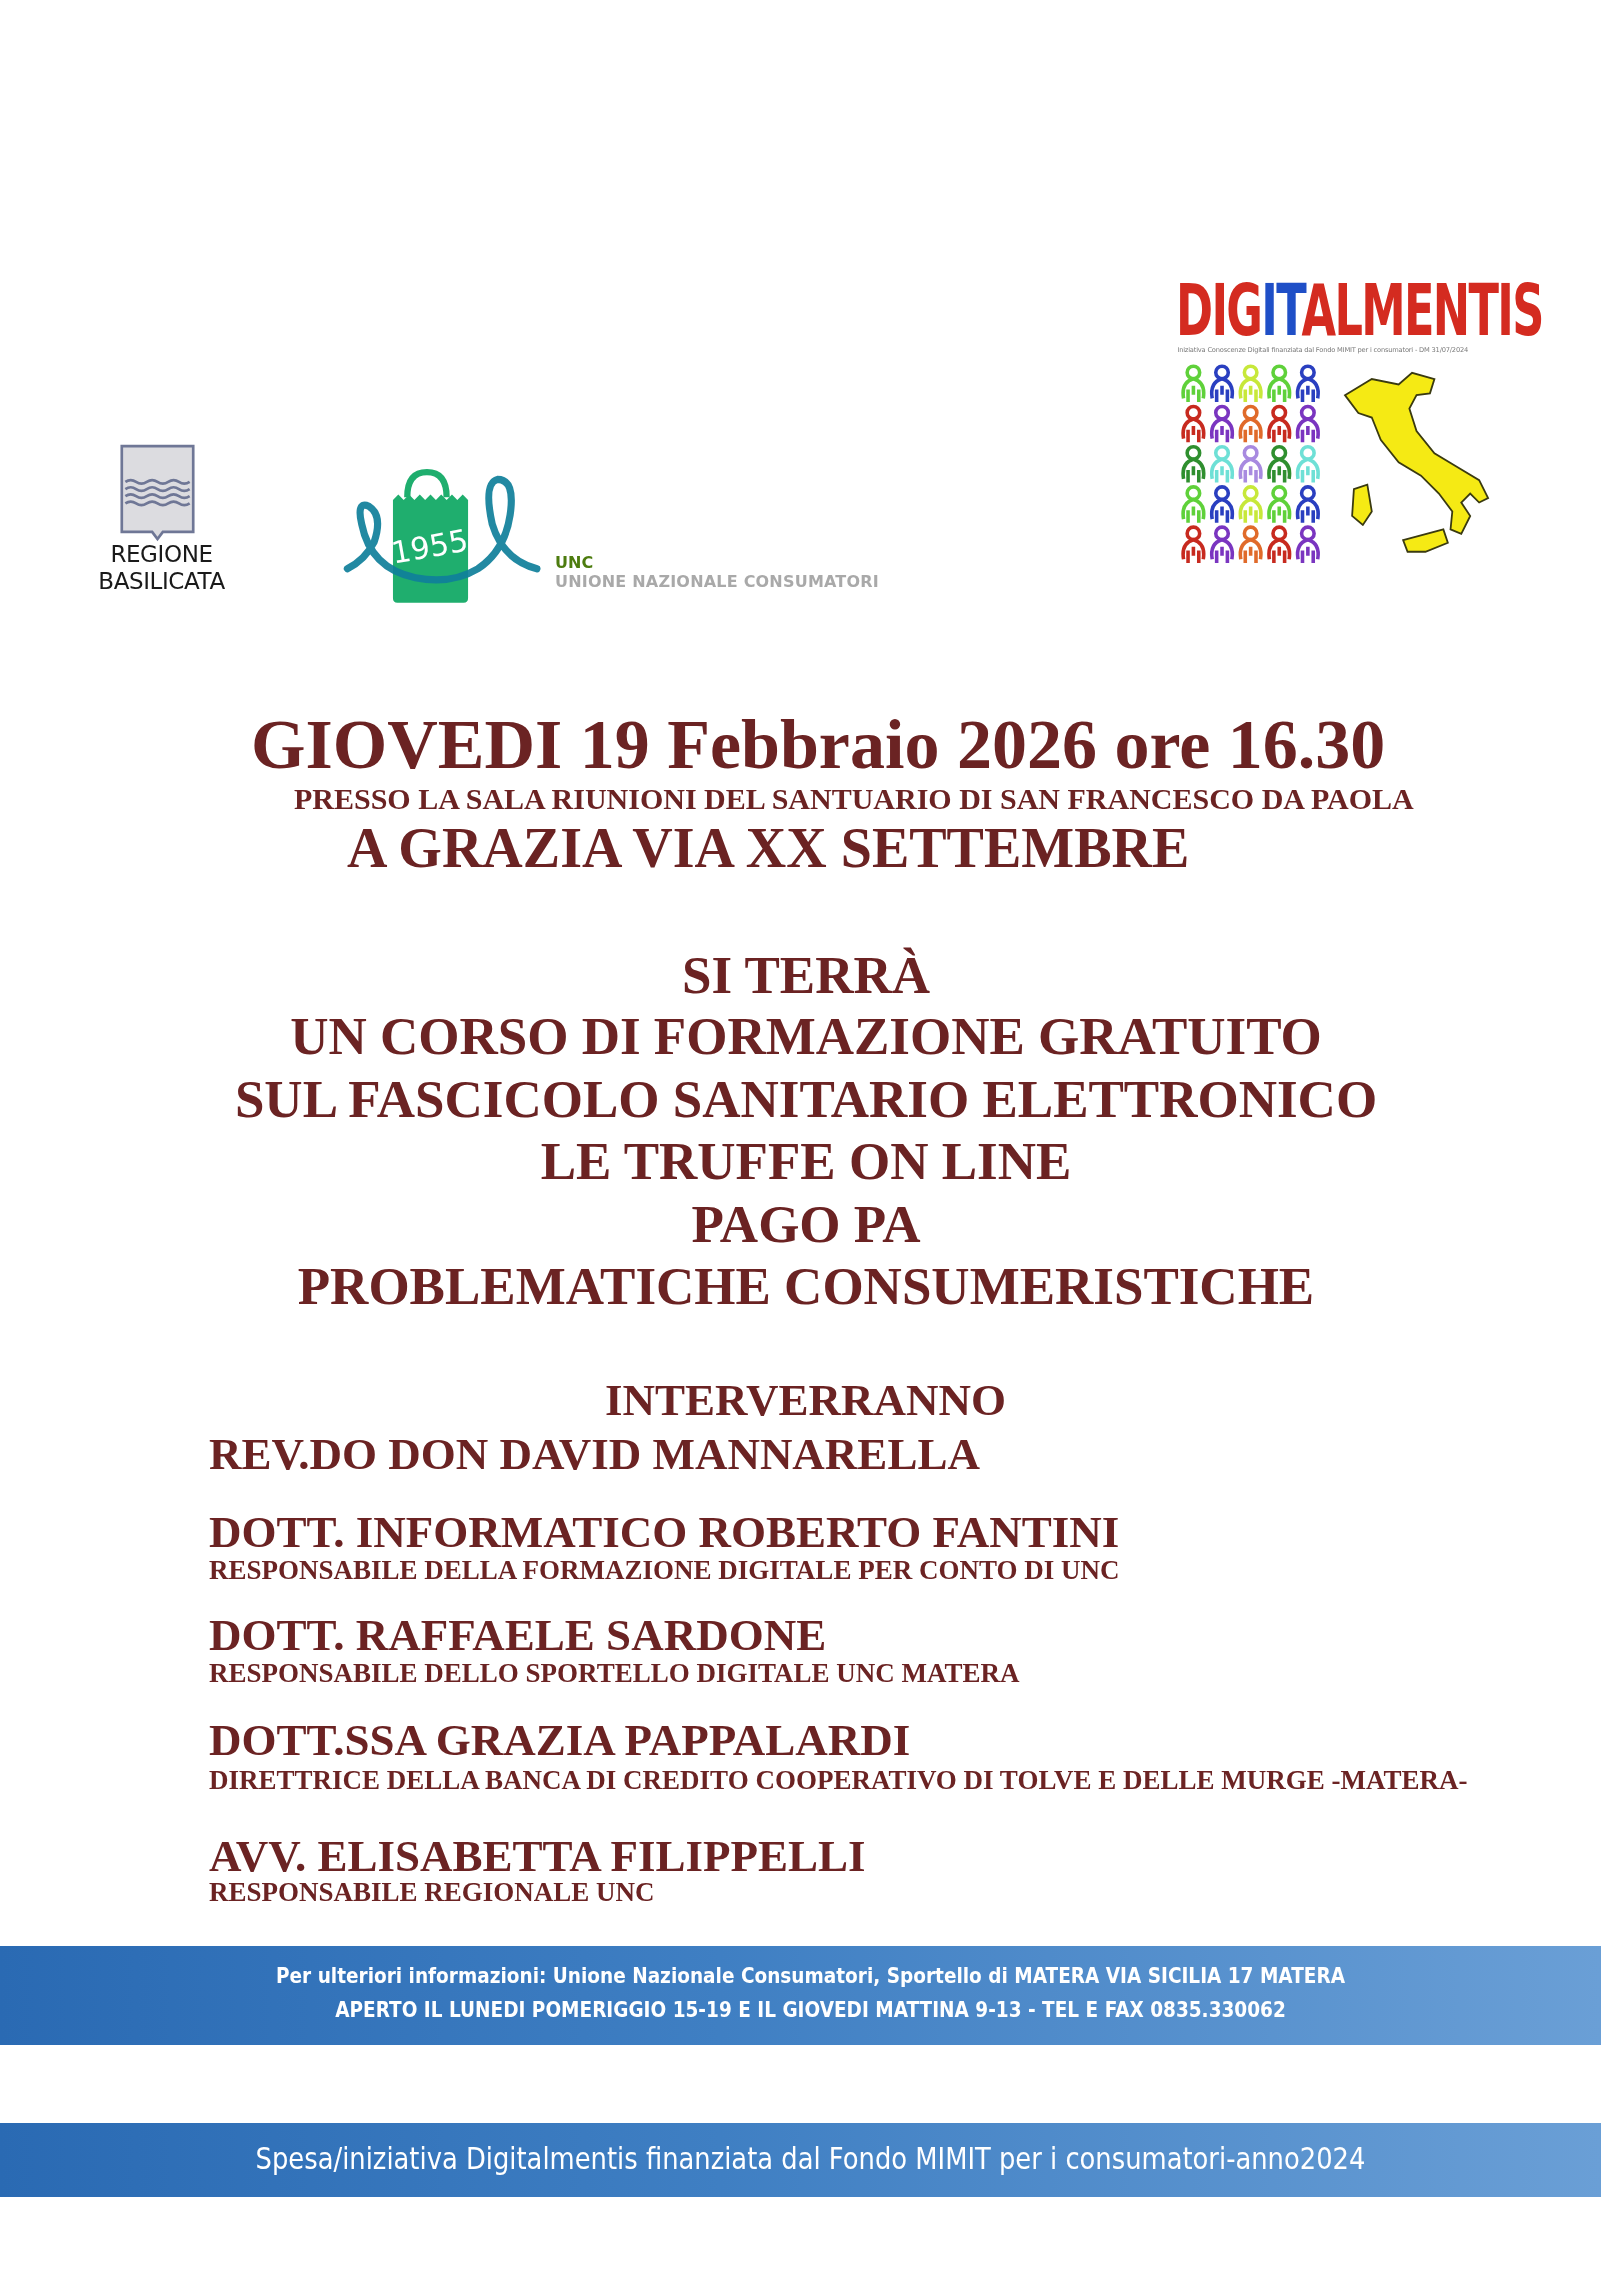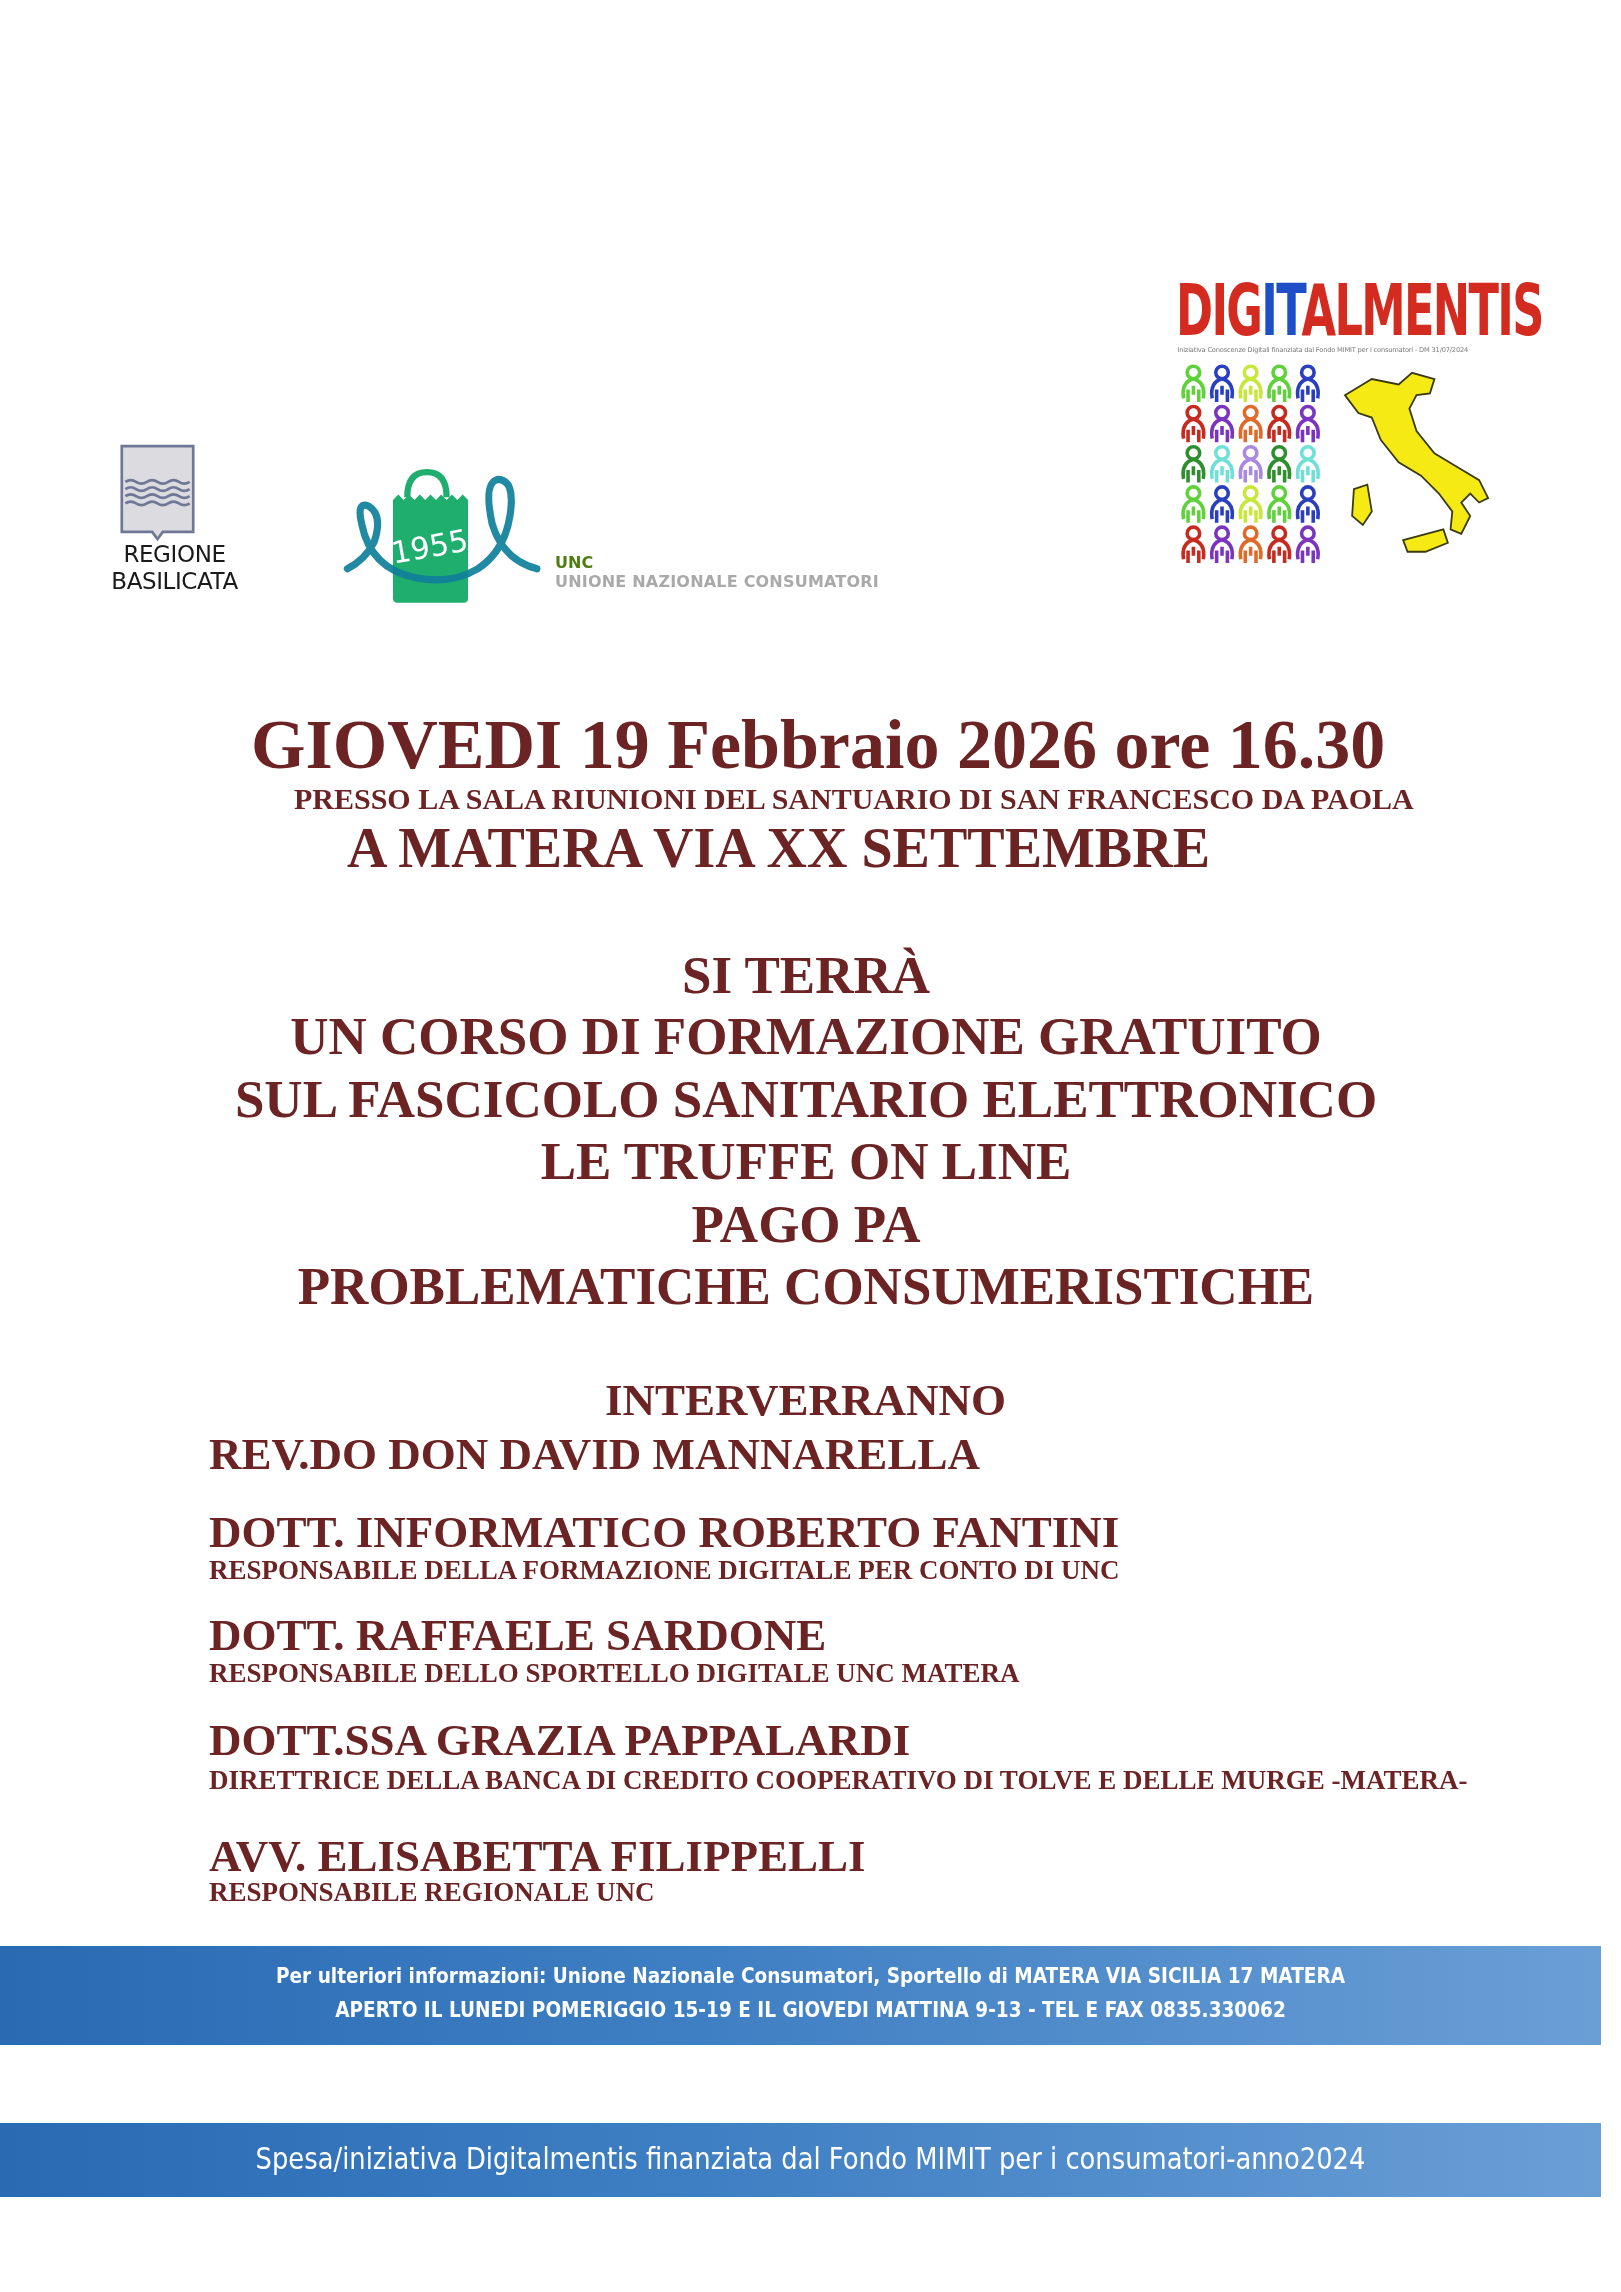--- a/index.html
+++ b/index.html
@@ -3,21 +3,21 @@
 <meta charset="utf-8">
 <style>
   html, body { margin: 0; padding: 0; background: #ffffff; }
   body { width: 1621px; height: 2293px; position: relative; overflow: hidden; }
   .abs { position: absolute; white-space: nowrap; }
   .serif { font-family: "Liberation Serif", "DejaVu Serif", serif; font-weight: bold; color: #6b2323; }
 
   
   #regione-logo { left: 90px; top: 439px; width: 143px; height: 161px; }
   #regione-logo .shield { position: absolute; left: 29.6px; top: 4.5px; }
-  #regione-logo .txt { position: absolute; left: 13px; width: 143px; text-align: center; font-family: "DejaVu Sans", sans-serif; font-size: 23px; color: #1a1a1a; line-height: 27px; letter-spacing: -0.4px; }
+  #regione-logo .txt { position: absolute; left: 0; width: 143px; text-align: center; font-family: "DejaVu Sans", sans-serif; font-size: 23px; color: #1a1a1a; line-height: 27px; letter-spacing: -0.4px; }
 
   
   #unc-logo { left: 340px; top: 457px; width: 627px; height: 152px; }
   #unc-logo .bag { position: absolute; left: 0; top: 0; }
   #unc-logo .unc-title { position: absolute; left: 215px; top: 96px; font-family: "DejaVu Sans", sans-serif; font-weight: bold; font-size: 16px; color: #4d7c0f; }
   #unc-logo .unc-name { position: absolute; left: 215px; top: 115px; font-family: "DejaVu Sans", sans-serif; font-weight: bold; font-size: 16px; color: #a9a9a9; letter-spacing: 0.2px; }
 
   
   #digital-logo { left: 1164px; top: 269px; width: 358px; height: 304px; }
   #digital-logo .brand { position: absolute; left: 11.6px; top: 5.4px; font-family: "DejaVu Sans", sans-serif; font-weight: bold; font-size: 72px; line-height: 72px; letter-spacing: -2.7px; transform: scaleX(0.62); transform-origin: left top; }
@@ -115,21 +115,21 @@
   </svg>
   <svg class="italy" width="170" height="193" viewBox="0 0 190 215">
     <path d="M10 30 L40 12 L70 18 L85 5 L110 12 L105 28 L90 30 L82 45 L90 70 L110 95 L135 110 L160 125 L170 145 L160 150 L150 140 L140 150 L150 165 L140 185 L128 180 L130 160 L115 140 L95 120 L70 105 L50 80 L40 55 L25 50 Z" fill="#f5ea14" stroke="#3a3a10" stroke-width="2"></path>
     <path d="M20 135 L35 130 L40 160 L30 175 L18 165 Z" fill="#f5ea14" stroke="#3a3a10" stroke-width="2"></path>
     <path d="M75 192 L120 180 L125 195 L100 205 L80 205 Z" fill="#f5ea14" stroke="#3a3a10" stroke-width="2"></path>
   </svg>
 </div>
 
 <div class="abs serif headline" style="left:251px; top:710px;">GIOVEDI 19 Febbraio 2026 ore 16.30</div>
 <div class="abs serif venue1" style="left:294px; top:784px;">PRESSO LA SALA RIUNIONI DEL SANTUARIO DI   SAN FRANCESCO DA PAOLA</div>
-<div class="abs serif venue2" style="left:347px; top:820px;">A MATERA VIA XX SETTEMBRE</div>
+<div class="abs serif venue2" style="left:347px; top:820px;">A GRAZIA VIA XX SETTEMBRE</div>
 
 <div>
   <div class="abs serif topic center-line" style="top:948px; left:-4.5px;">SI TERRÀ</div>
   <div class="abs serif topic center-line" style="top:1009px; left:-4.5px;">UN CORSO DI FORMAZIONE GRATUITO</div>
   <div class="abs serif topic center-line" style="top:1072px; left:-4.5px;">SUL FASCICOLO SANITARIO ELETTRONICO</div>
   <div class="abs serif topic center-line" style="top:1134px; left:-4.5px;">LE TRUFFE ON LINE</div>
   <div class="abs serif topic center-line" style="top:1197px; left:-4.5px;">PAGO PA</div>
   <div class="abs serif topic center-line" style="top:1259px; left:-4.5px;">PROBLEMATICHE CONSUMERISTICHE</div>
 </div>
 

